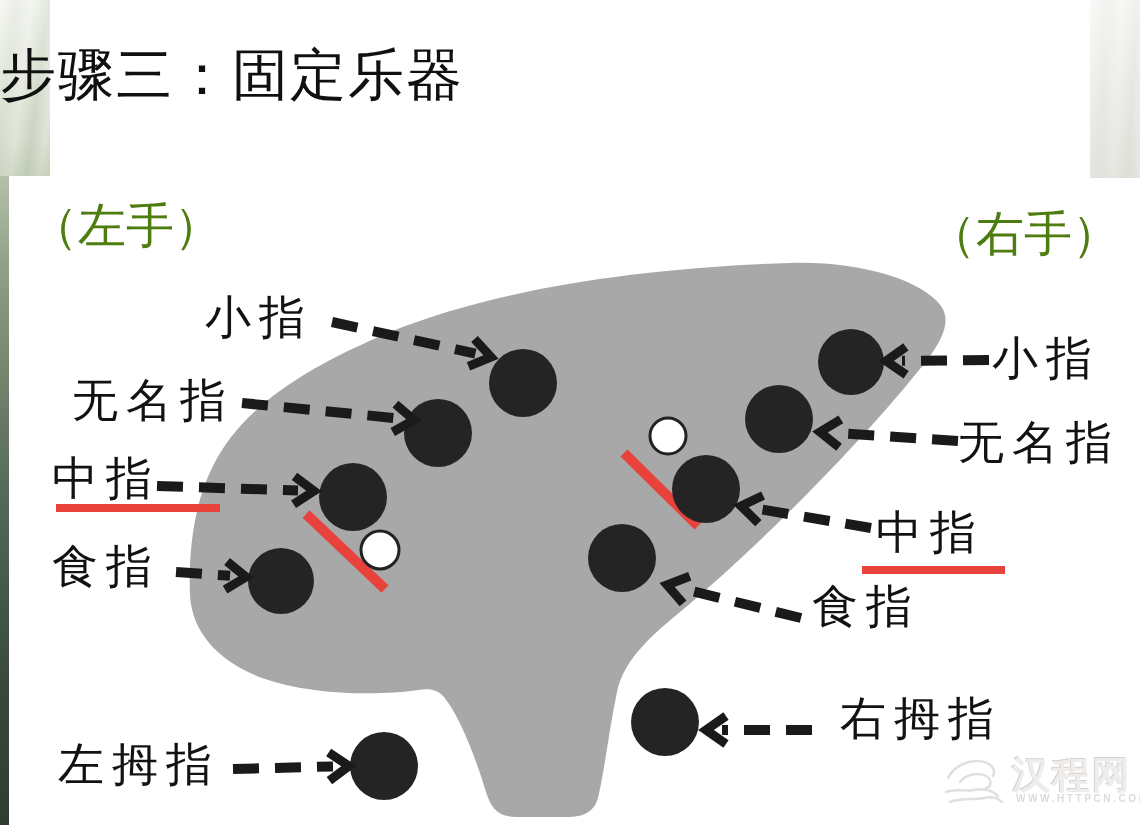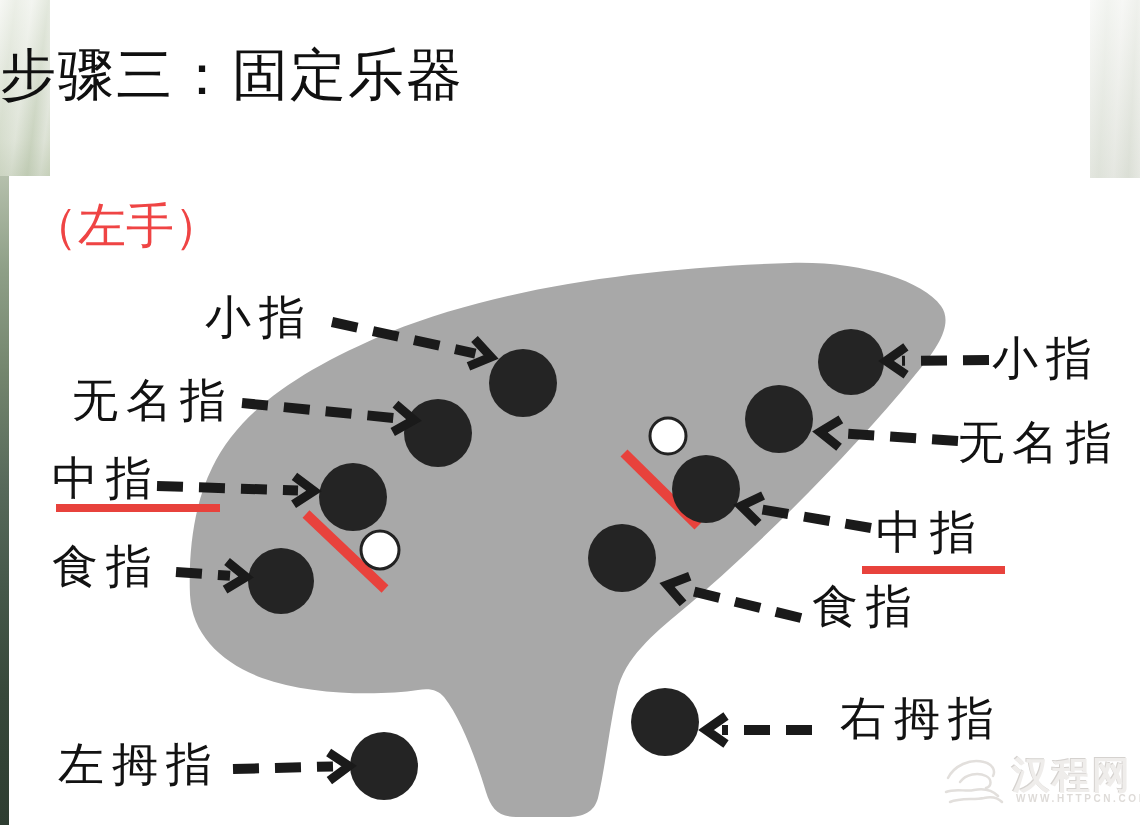--- a/index.html
+++ b/index.html
@@ -24,21 +24,21 @@
   .strip-left-edge{
     position:absolute; left:0; top:176px; width:9px; height:649px;
     background:linear-gradient(180deg,#b5c0ac 0%, #8fa088 14%, #74866e 30%, #57695a 48%, #46594a 63%, #37483a 80%, #2e3d31 100%);
   }
   .title{
     position:absolute; left:0; top:38px; width:1090px;
     text-align:left; font-size:56px; color:#101010; letter-spacing:2px;
     white-space:nowrap;
   }
   .hand-label{
-    position:absolute; font-size:48px; color:#ef4444; white-space:nowrap; line-height:1;
+    position:absolute; font-size:48px; color:#4d7c0f; white-space:nowrap; line-height:1;
   }
   .hand-left{ left:30px;  top:202px; }
   .hand-right{ left:928px; top:210px; }
   .finger-label{
     position:absolute; font-size:46px; color:#121212; letter-spacing:8px;
     white-space:nowrap; line-height:1;
   }
   .lab-l-pinky { left:205px; top:295px; }
   .lab-l-ring  { left:72px;  top:378px; }
   .lab-l-middle{ left:52px;  top:456px; }
@@ -72,20 +72,21 @@
 
 <div class="page">
 
   <div class="strip-top-left"></div>
   <div class="strip-top-right"></div>
   <div class="strip-left-edge"></div>
 
   <div class="title">步骤三：固定乐器</div>
 
   <div class="hand-label hand-left">（左手）</div>
+  <div class="hand-label hand-right">（右手）</div>
 
   <svg class="diagram-svg" viewBox="0 0 1140 825">
     <path d="M 190 595
          C 188 545, 196 500, 212 468
          C 240 410, 300 370, 390 332
          C 500 288, 640 268, 790 263
          C 860 261, 922 280, 941 306
          C 953 323, 940 346, 915 375
          C 852 452, 760 545, 680 612
          C 655 633, 624 658, 617 692

